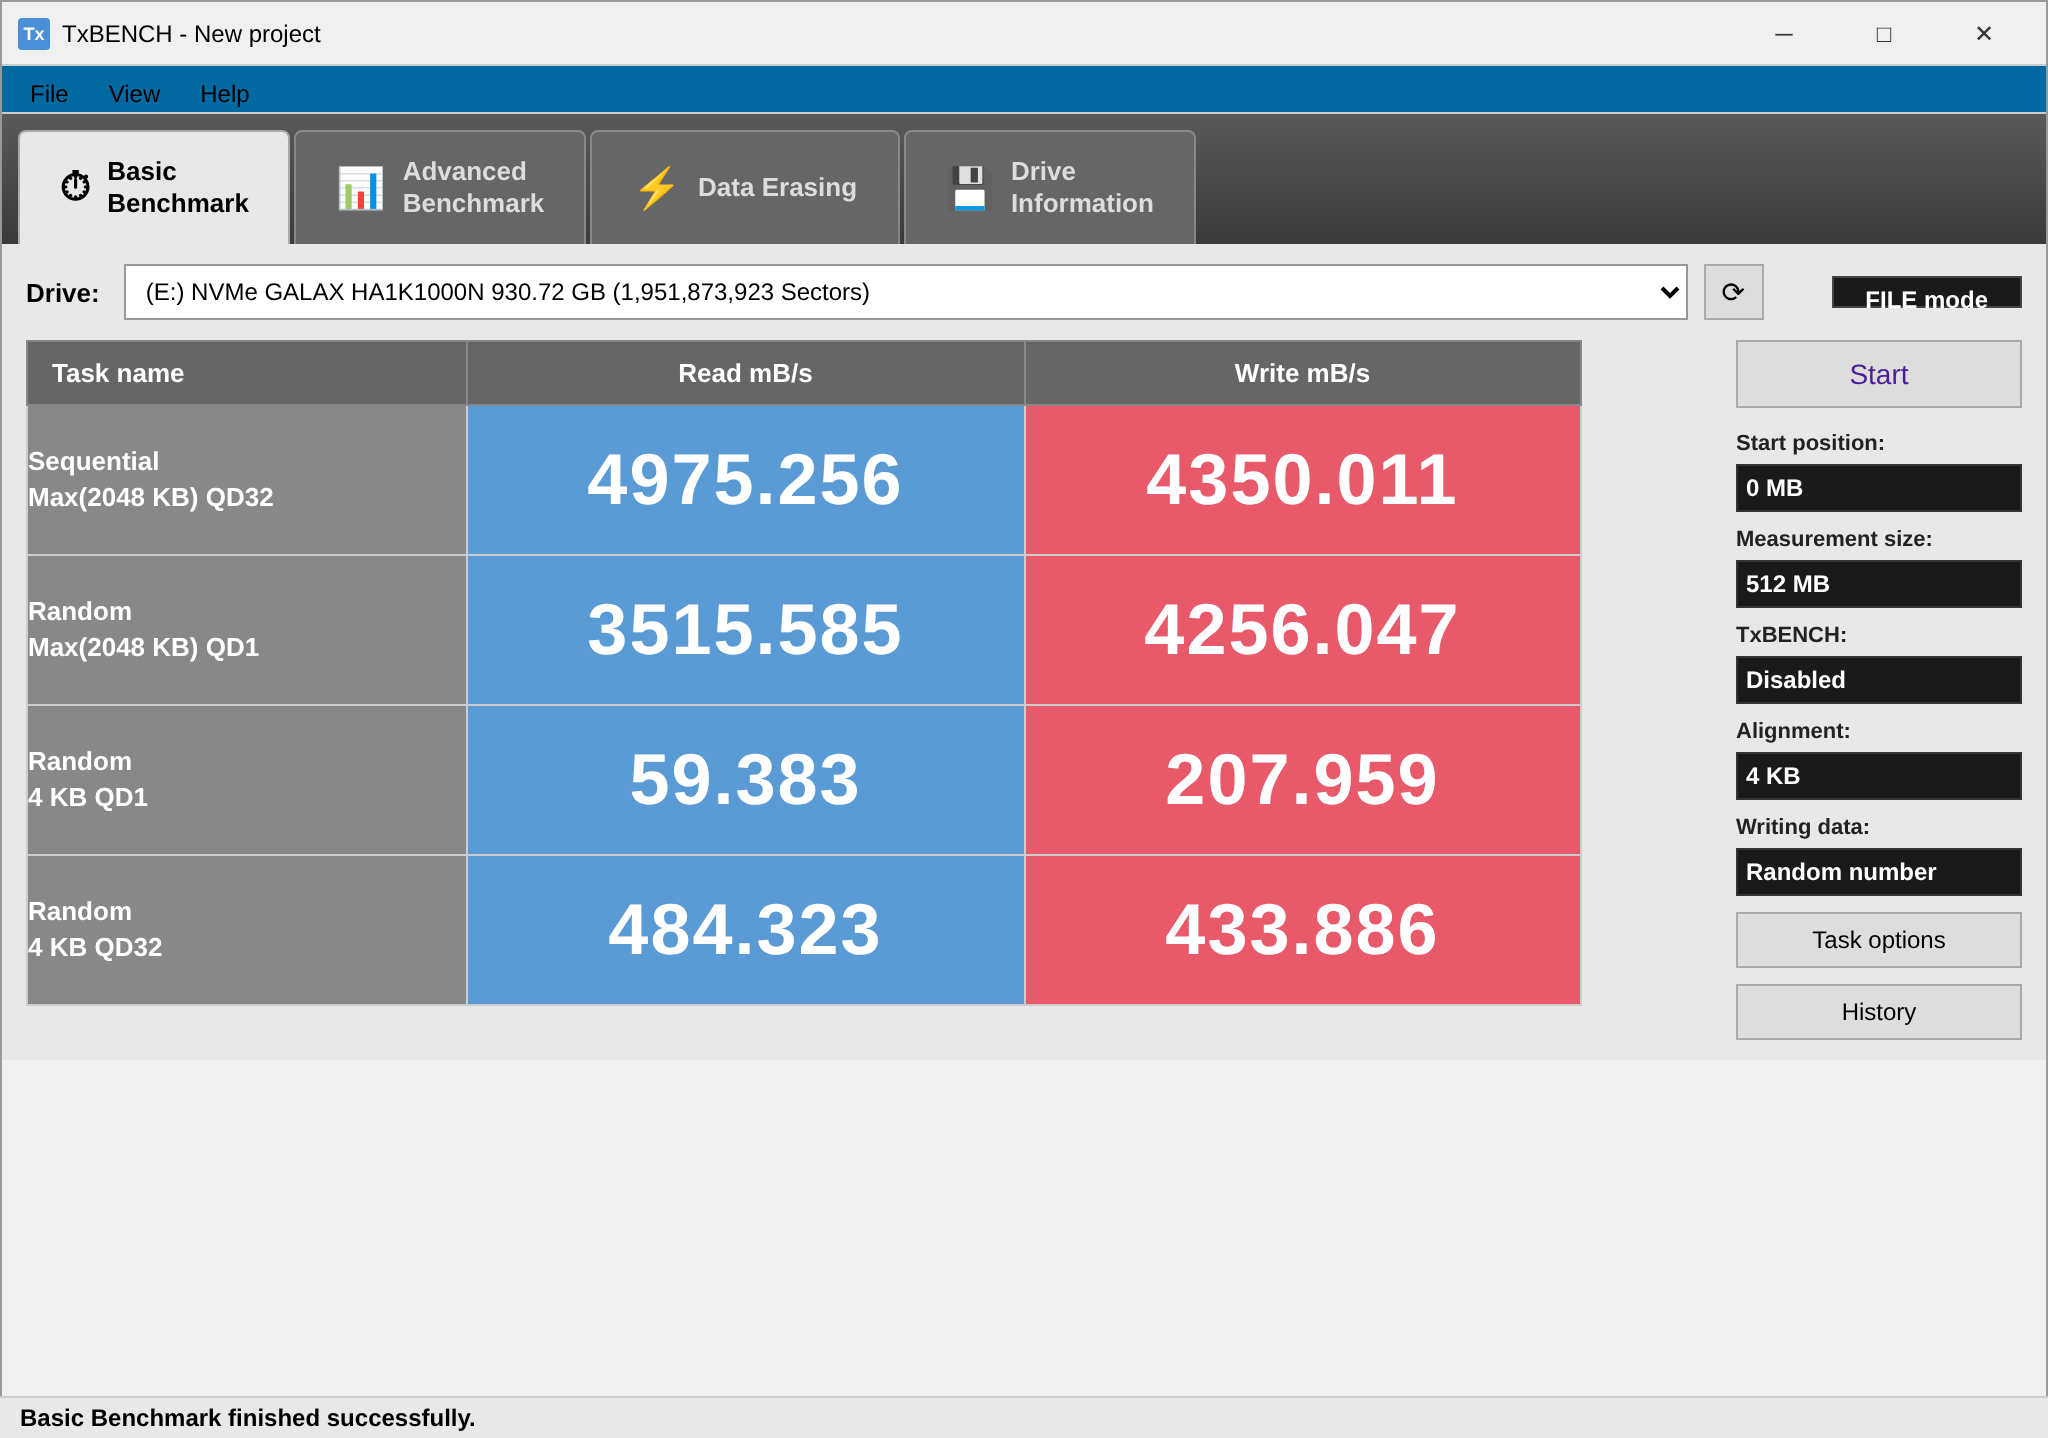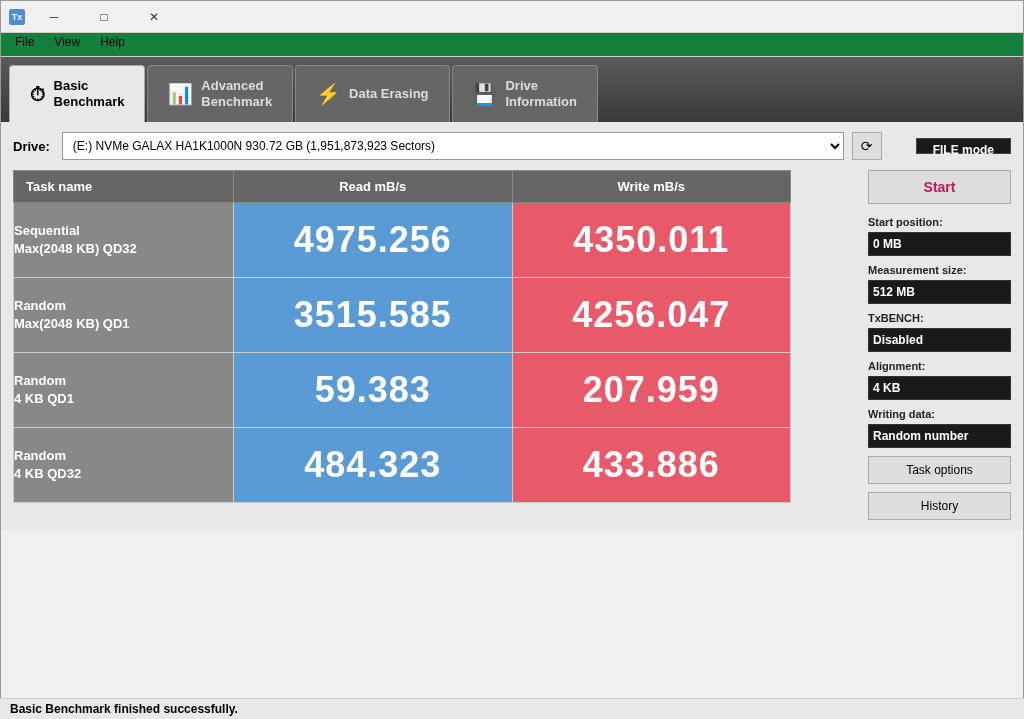--- a/index.html
+++ b/index.html
@@ -41,24 +41,24 @@
       width: 46px; height: 30px;
       background: none;
       border: none;
       cursor: pointer;
       font-size: 12px;
       color: #333;
       display: flex; align-items: center; justify-content: center;
     }
     
     .menubar {
-      background: #15803d;
+      background: #0369a1;
       height: 24px;
       display: flex;
-      align-items: flex-start;
+      align-items: flex-end;
       padding: 0 4px;
       border-bottom: 1px solid #ccc;
     }
     .menu-item {
       padding: 2px 10px;
       font-size: 12px;
       cursor: pointer;
       color: #000;
     }
     
@@ -205,22 +205,22 @@
     .right-btn {
       width: 100%;
       padding: 6px 4px;
       font-size: 12px;
       cursor: pointer;
       border: 1px solid #aaa;
       text-align: center;
     }
     .start-btn {
       background: #ddd;
-      color: #be185d;
-      font-weight: bold;
+      color: #4c1d95;
+      font-weight: normal;
       font-size: 14px;
       height: 34px;
       margin-bottom: 4px;
     }
     .param-label {
       font-size: 11px;
       font-weight: bold;
       color: #222;
       margin-top: 4px;
     }
@@ -257,20 +257,21 @@
       right: 0;
     }
   </style>
 </head>
 <body>
 
 <div class="titlebar">
   <div class="titlebar-icon">
     <span>Tx</span>
   </div>
+  <span class="titlebar-title">TxBENCH - New project</span>
   <div class="titlebar-controls">
     <button class="titlebar-btn">─</button>
     <button class="titlebar-btn">□</button>
     <button class="titlebar-btn close">✕</button>
   </div>
 </div>
 
 <div class="menubar">
   <span class="menu-item">File</span>
   <span class="menu-item">View</span>

